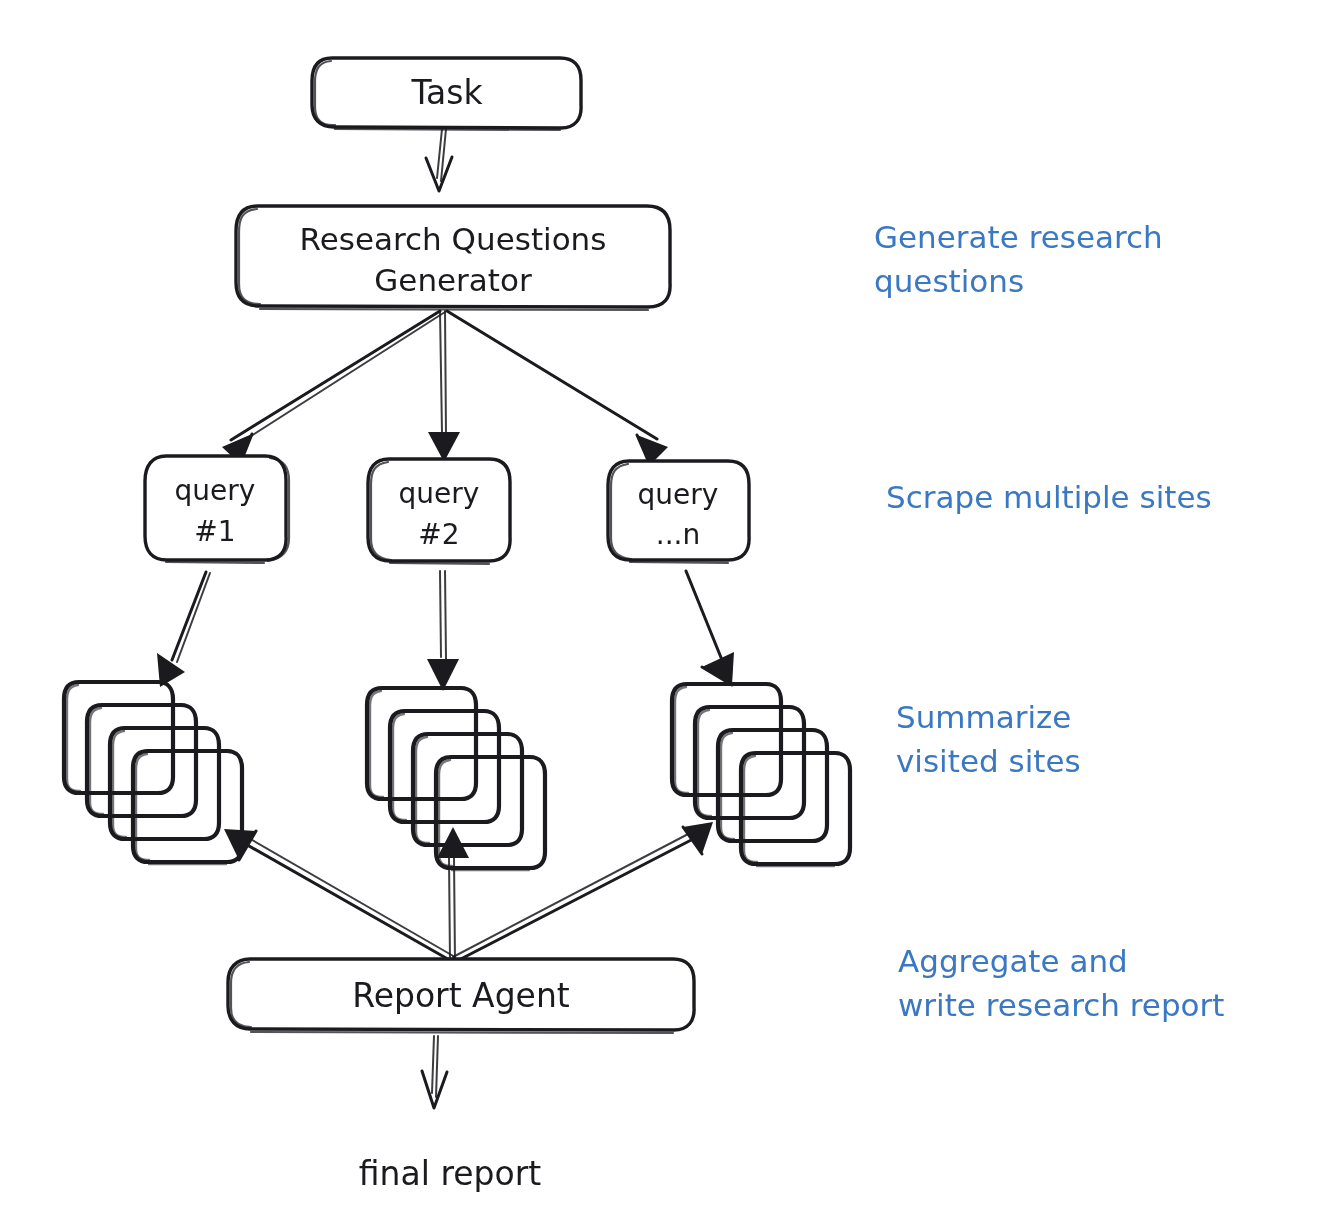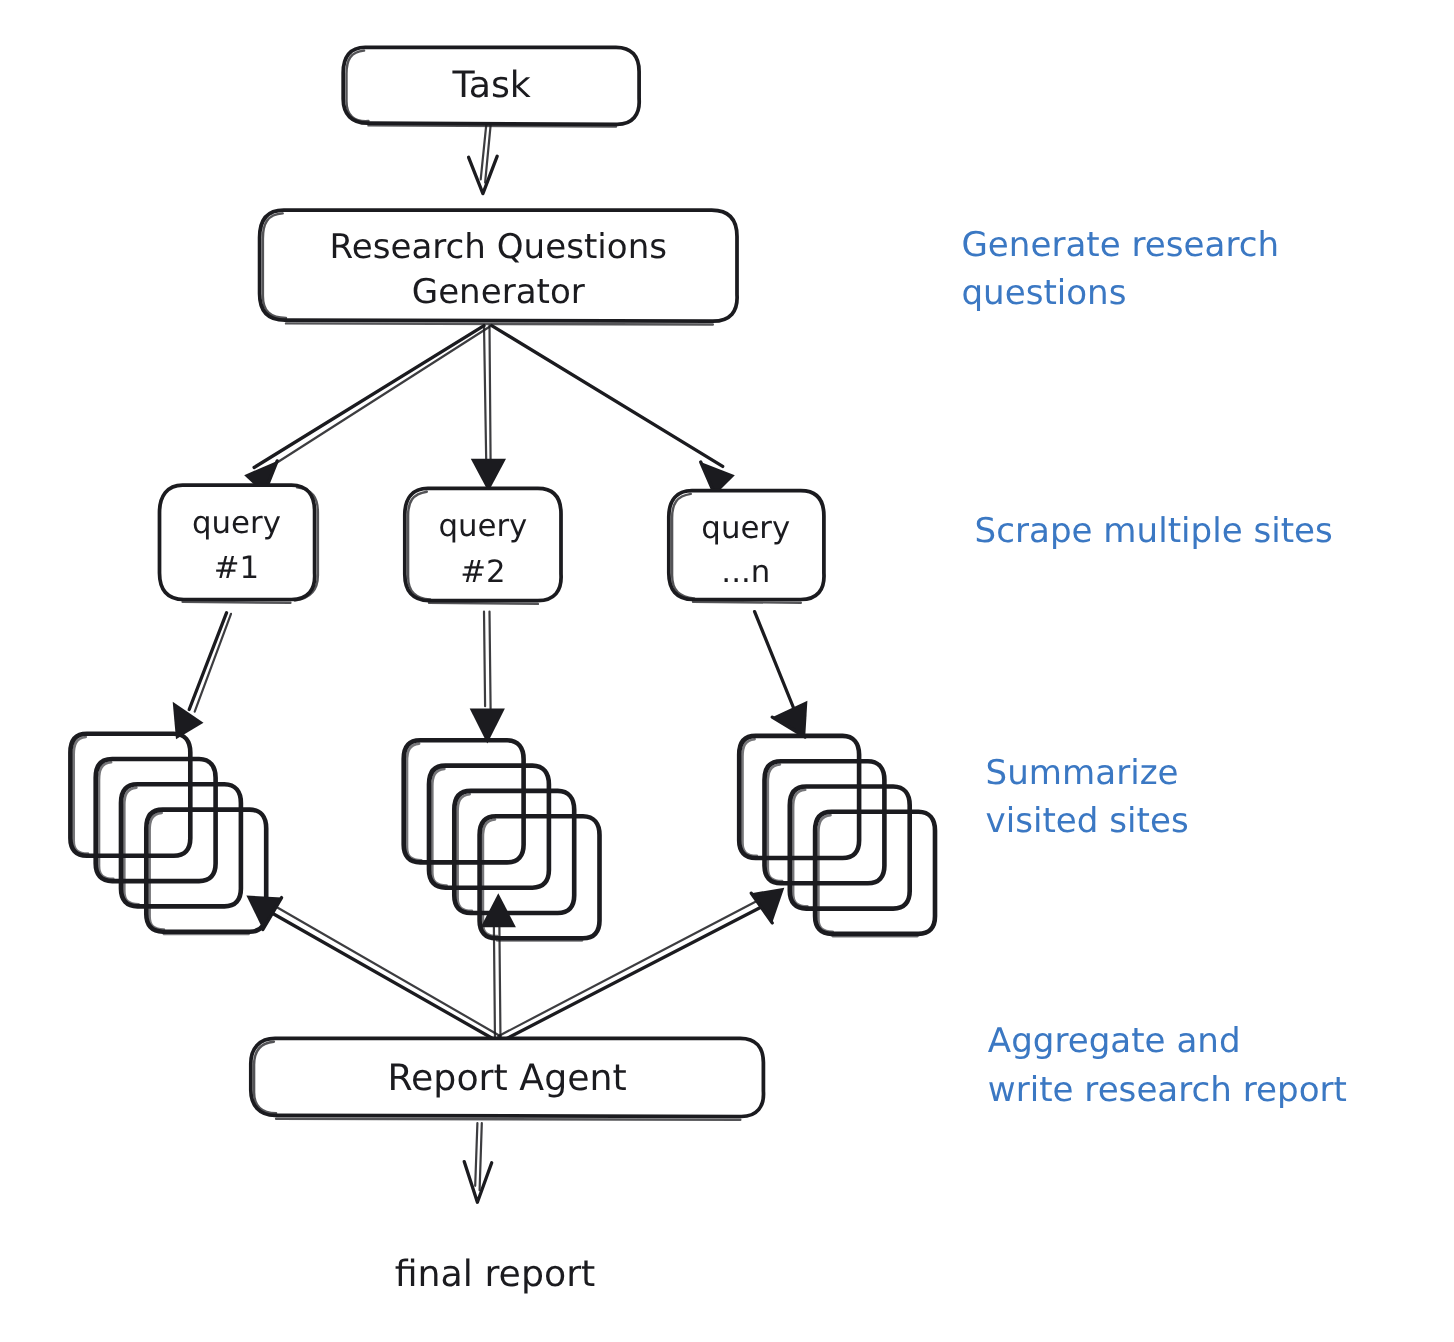--- a/index.html
+++ b/index.html
@@ -12,20 +12,21 @@
     height: 1220px;
     position: relative;
     overflow: hidden;
     font-family: "DejaVu Sans", sans-serif;
   }
   #diagram-root {
     position: absolute;
     inset: 0;
     width: 1322px;
     height: 956px;
+    margin-top: 15px;
   }
   svg.canvas {
     position: absolute;
     top: 0;
     left: 0;
     width: 1322px;
     height: 1220px;
     display: block;
   }
   .node-label {

